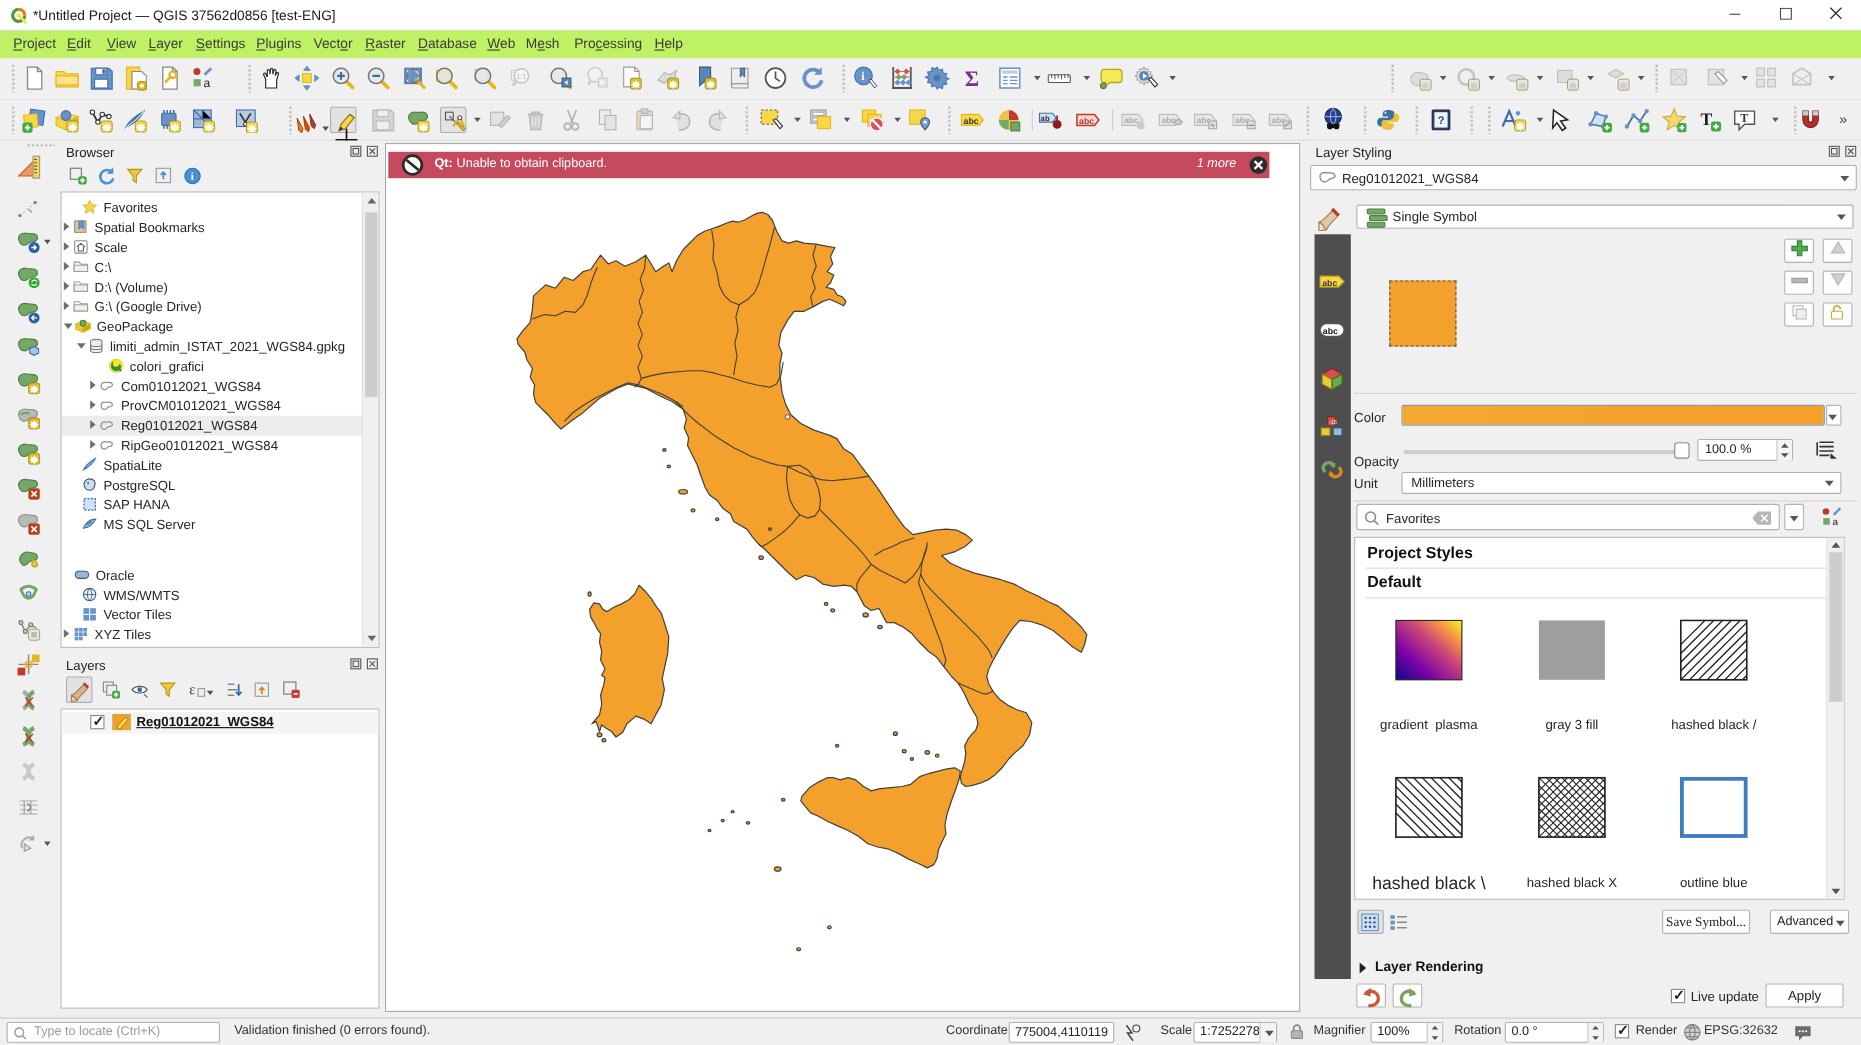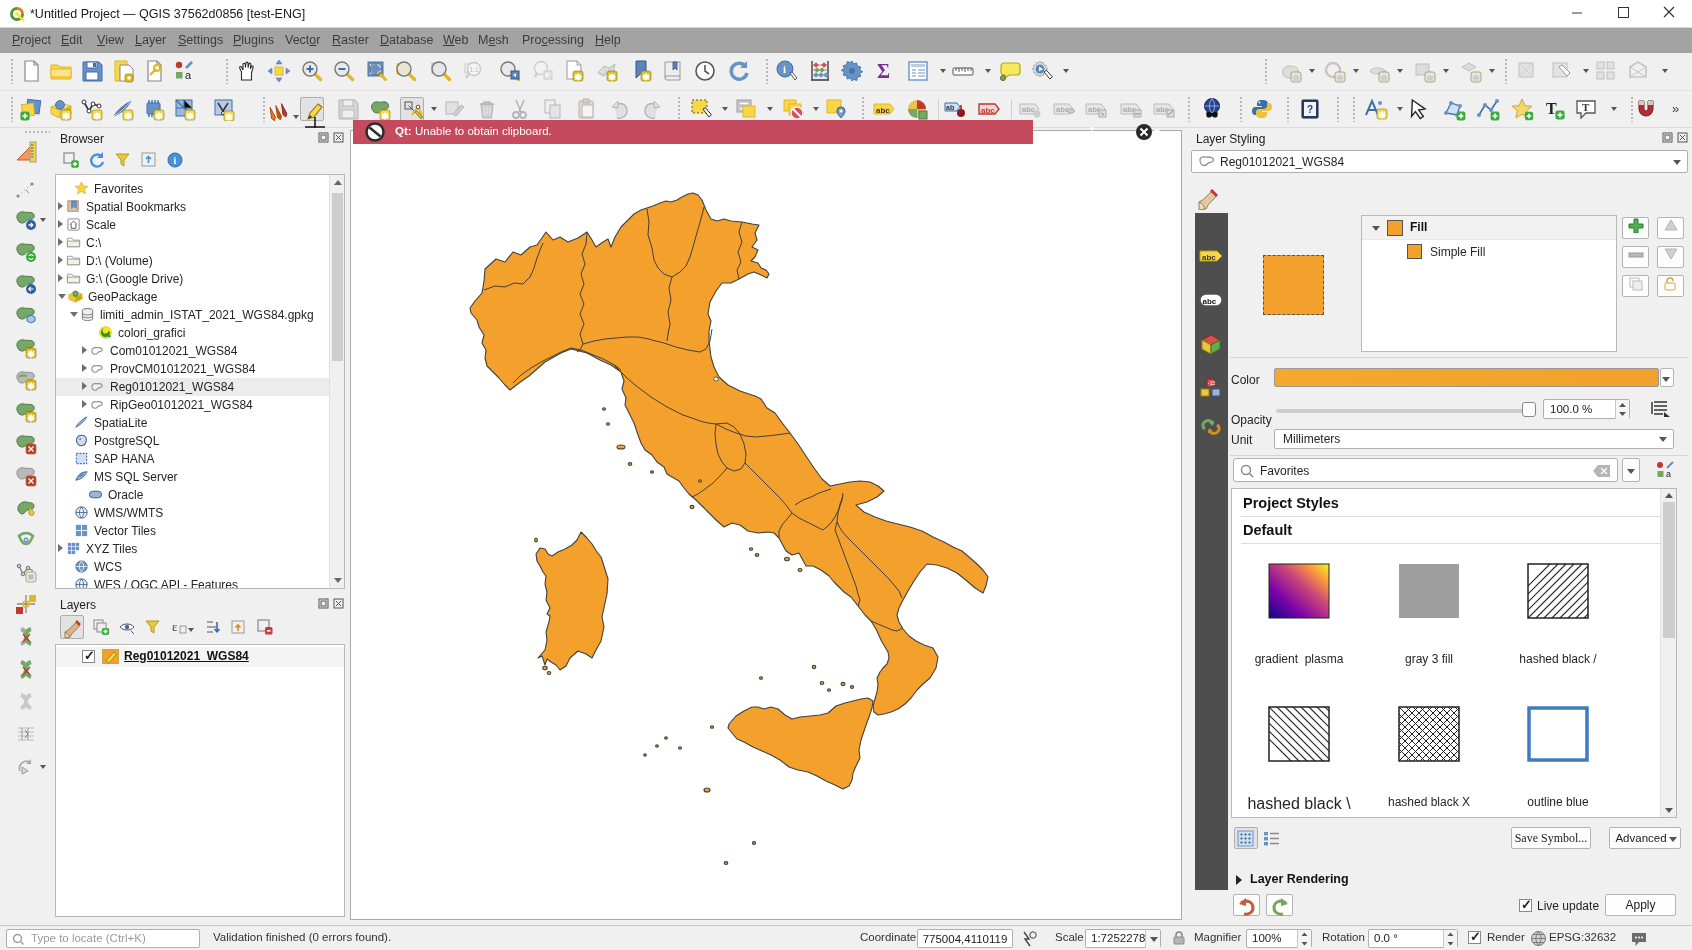--- a/index.html
+++ b/index.html
@@ -1,20 +1,20 @@
 <!DOCTYPE html>
 <html><head><meta charset="utf-8"><style>
 *{margin:0;padding:0;box-sizing:border-box;}
 html,body{width:1692px;height:950px;overflow:hidden;background:#f0f0f0;
  font-family:"Liberation Sans",sans-serif;font-size:12px;color:#252525;}
 .abs{position:absolute;}
 .titlebar{position:absolute;left:0;top:0;width:1692px;height:28px;background:#ffffff;border-bottom:1px solid #d8d8d8;}
 .title-text{position:absolute;left:30px;top:7px;font-size:12.5px;color:#1a1a1a;}
 .winbtn{position:absolute;top:0;height:28px;width:46px;text-align:center;line-height:28px;color:#333;font-size:13px;}
-.menubar{position:absolute;left:0;top:28px;width:1692px;height:25px;background:#a3a3a3;}
+.menubar{position:absolute;left:0;top:28px;width:1692px;height:25px;background:#bef264;}
 .menubar span{position:absolute;top:5px;color:#3c3c3c;font-size:12.5px;}
 .menubar u{text-decoration:underline;}
 .tb{position:absolute;left:0;width:1692px;background:#f0f0f0;}
 .tb1{top:53px;height:38px;border-bottom:1px solid #e3e3e3;}
 .tb2{top:91px;height:37px;border-bottom:1px solid #dcdcdc;}
 .ic{position:absolute;width:24px;height:24px;}
 .ic svg{display:block;}
 .handle{position:absolute;width:4px;height:26px;background-image:radial-gradient(circle,#b9b9b9 1px,transparent 1.2px);background-size:4px 4px;}
 .dd{position:absolute;width:0;height:0;border-left:3.5px solid transparent;border-right:3.5px solid transparent;border-top:4.5px solid #555;}
 .pressed{background:#e2e2e2;border:1px solid #aeaeae;border-radius:2px;}
@@ -951,21 +951,21 @@
             <path d="M3 10c-1.5-4 1-7.5 5-7.5S14 5 13 9c-.6 2.4-2 4.5-5 4.5S3.8 12 3 10z" fill="#cfdceb" stroke="#39597e" stroke-width="1.1"></path>
             <circle cx="6.5" cy="6.5" r="0.9" fill="#39597e"></circle>
           </svg><span>PostgreSQL</span></div>
         <div class="trow" style="padding-left:10px;"><span style="display:inline-block;width:8px;"></span><svg width="15" height="15" viewBox="0 0 16 16">
             <rect x="2.5" y="2.5" width="11" height="11" fill="#cfe0f4" stroke="#3f6fa8" stroke-dasharray="2 1.4" stroke-width="1.2"></rect>
           </svg><span>SAP HANA</span></div>
         <div class="trow" style="padding-left:10px;"><span style="display:inline-block;width:8px;"></span><svg width="15" height="15" viewBox="0 0 16 16">
             <path d="M2 12C5 4 10 3 14 3c-2 4-6 8-12 9z" fill="#6893c9" stroke="#3f6fa8"></path>
             <path d="M4 10c3-1 6-3 8-6" stroke="#fff" stroke-width="0.8"></path>
           </svg><span>MS SQL Server</span></div>
-        <div class="trow" style="padding-left:24px;"><span style="display:inline-block;width:8px;"></span><svg width="15" height="15" viewBox="0 0 16 16">
+        <div class="trow" style="padding-left:3px;margin-top:28px;"><span style="display:inline-block;width:8px;"></span><svg width="15" height="15" viewBox="0 0 16 16">
             <rect x="1.5" y="4.5" width="13" height="7" rx="3.5" fill="#9db4d9" stroke="#39597e"></rect>
           </svg><span>Oracle</span></div>
         <div class="trow" style="padding-left:10px;"><span style="display:inline-block;width:8px;"></span><svg width="15" height="15" viewBox="0 0 16 16">
             <circle cx="8" cy="8" r="6" fill="#e8f0fa" stroke="#39597e"></circle>
             <path d="M2 8h12M8 2a9 9 0 0 1 0 12a9 9 0 0 1 0-12" fill="none" stroke="#39597e" stroke-width="0.8"></path>
           </svg><span>WMS/WMTS</span></div>
         <div class="trow" style="padding-left:10px;"><span style="display:inline-block;width:8px;"></span><svg width="15" height="15" viewBox="0 0 16 16">
             <rect x="2" y="2" width="5.5" height="5.5" fill="#6893c9"></rect>
             <rect x="8.5" y="2" width="5.5" height="5.5" fill="#6893c9"></rect>
             <rect x="2" y="8.5" width="5.5" height="5.5" fill="#6893c9"></rect>
@@ -1047,21 +1047,21 @@
         <span class="cb" style="left:26px;top:3px;"></span>
         <svg class="abs" style="left:46px;top:2px;" width="17" height="15">
           <rect x="0.5" y="0.5" width="16" height="14" fill="#f3a12b" stroke="#caa93c"></rect>
           <path d="M4 12L12 3l2.5 2L7 14z" fill="#f7d64a" stroke="#8a7a16" stroke-width="0.8"></path>
         </svg>
         <span class="abs darker" style="left:68px;top:2px;font-weight:bold;text-decoration:underline;">Reg01012021_WGS84</span>
       </div>
     </div>
   </div>
 <div class="abs" style="left:350px;top:130px;width:832px;height:790px;background:#fff;border:1px solid #aaa;"></div>
-<div class="abs" style="left:353px;top:120px;width:680px;height:24px;background:#c64a5e;">
+<div class="abs" style="left:353px;top:138px;width:801px;height:24px;background:#c64a5e;">
     <svg class="abs" style="left:12px;top:2px;" width="20" height="20">
       <circle cx="10" cy="10" r="8.5" fill="#fff" stroke="#2b2b2b" stroke-width="2.5"></circle>
       <path d="M4.5 5.5l11 9" stroke="#2b2b2b" stroke-width="2.5"></path>
     </svg>
     <span class="abs" style="left:42px;top:5px;color:#fff;font-weight:bold;font-size:11.5px;">Qt:</span>
     <span class="abs" style="left:62px;top:5px;color:#fff;font-size:11.5px;">Unable to obtain clipboard.</span>
     <span class="abs" style="left:735px;top:5px;color:#fff;font-style:italic;font-size:11.5px;">1 more</span>
     <svg class="abs" style="left:782px;top:3px;" width="18" height="18">
       <circle cx="9" cy="9" r="8" fill="#2b2b2b"></circle>
       <path d="M5.5 5.5l7 7M12.5 5.5l-7 7" stroke="#fff" stroke-width="2"></path>
@@ -1167,32 +1167,28 @@
           <path d="M11.5 11v4M6 13v-2h11v2" fill="none" stroke="#555"></path>
           <text x="9" y="9" font-size="5" fill="#fff">-15</text>
         </svg></div>
       <div class="abs" style="left:4px;top:202px;"><svg width="24" height="24" viewBox="0 0 24 24">
           <path d="M6 14c-3-2-3-6 1-8 3-1 6 0 7 3" fill="none" stroke="#75a868" stroke-width="3"></path>
           <path d="M15 6l-1 5-4-3z" fill="#75a868"></path>
           <path d="M18 10c3 2 3 6-1 8-3 1-6 0-7-3" fill="none" stroke="#d98a1f" stroke-width="3"></path>
           <path d="M9 18l1-5 4 3z" fill="#d98a1f"></path>
         </svg></div>
     </div>
-    <div class="white abs" style="left:173px;top:87px;width:256px;height:137px;">
-      <div class="abs" style="left:0;top:0;width:254px;height:24px;background:#f2f2f2;border-bottom:1px solid #e8e8e8;">
-        <span class="ard abs" style="left:10px;top:10px;border-left:4px solid transparent;border-right:4px solid transparent;border-top:5px solid #555;width:0;height:0;position:absolute;"></span>
-        <svg class="abs" style="left:25px;top:4px;" width="16" height="16">
-          <rect x="0.5" y="0.5" width="15" height="15" fill="#f3a02c" stroke="#555"></rect>
-        </svg>
-        <span class="abs darker" style="left:48px;top:4px;font-weight:bold;">Fill</span>
-      </div>
-      <svg class="abs" style="left:45px;top:28px;" width="15" height="15">
-        <rect x="0.5" y="0.5" width="14" height="14" fill="#f3a02c" stroke="#555"></rect>
-      </svg>
-      <span class="abs" style="left:68px;top:29px;">Simple Fill</span>
+    <div class="combo" style="left:45px;top:58px;width:452px;height:22px;">
+      <span class="abs" style="left:7px;top:0px;"><svg width="22" height="22" viewBox="0 0 22 22">
+          <rect x="2" y="3" width="16" height="4.5" rx="1" fill="#75a868" stroke="#4f7d43"></rect>
+          <rect x="4" y="9" width="16" height="4.5" rx="1" fill="#75a868" stroke="#4f7d43"></rect>
+          <rect x="2" y="15" width="16" height="4.5" rx="1" fill="#75a868" stroke="#4f7d43"></rect>
+        </svg></span>
+      <span class="abs" style="left:32px;top:3px;">Single Symbol</span>
+      <span class="arr"></span>
     </div>
     <div class="abs" style="left:75px;top:127px;width:61px;height:60px;background:#f3a02c;border:1px dashed #555;"></div>
     <div class="btn" style="left:434px;top:89px;width:27px;height:22px;background:#fdfdfd;"><svg width="16" height="15">
         <path d="M6 1h4v5h5v4h-5v5H6v-5H1V6h5z" fill="#4caf50" stroke="#2e7d32"></path>
       </svg></div>
     <div class="btn" style="left:469px;top:89px;width:27px;height:22px;background:#fdfdfd;"><svg width="16" height="14">
         <path d="M8 2l6 10H2z" fill="#cfcfcf" stroke="#b5b5b5"></path>
       </svg></div>
     <div class="btn" style="left:434px;top:118px;width:27px;height:22px;background:#fdfdfd;"><svg width="16" height="15">
         <rect x="1" y="6" width="14" height="4" fill="#b9b9b9" stroke="#999"></rect>

